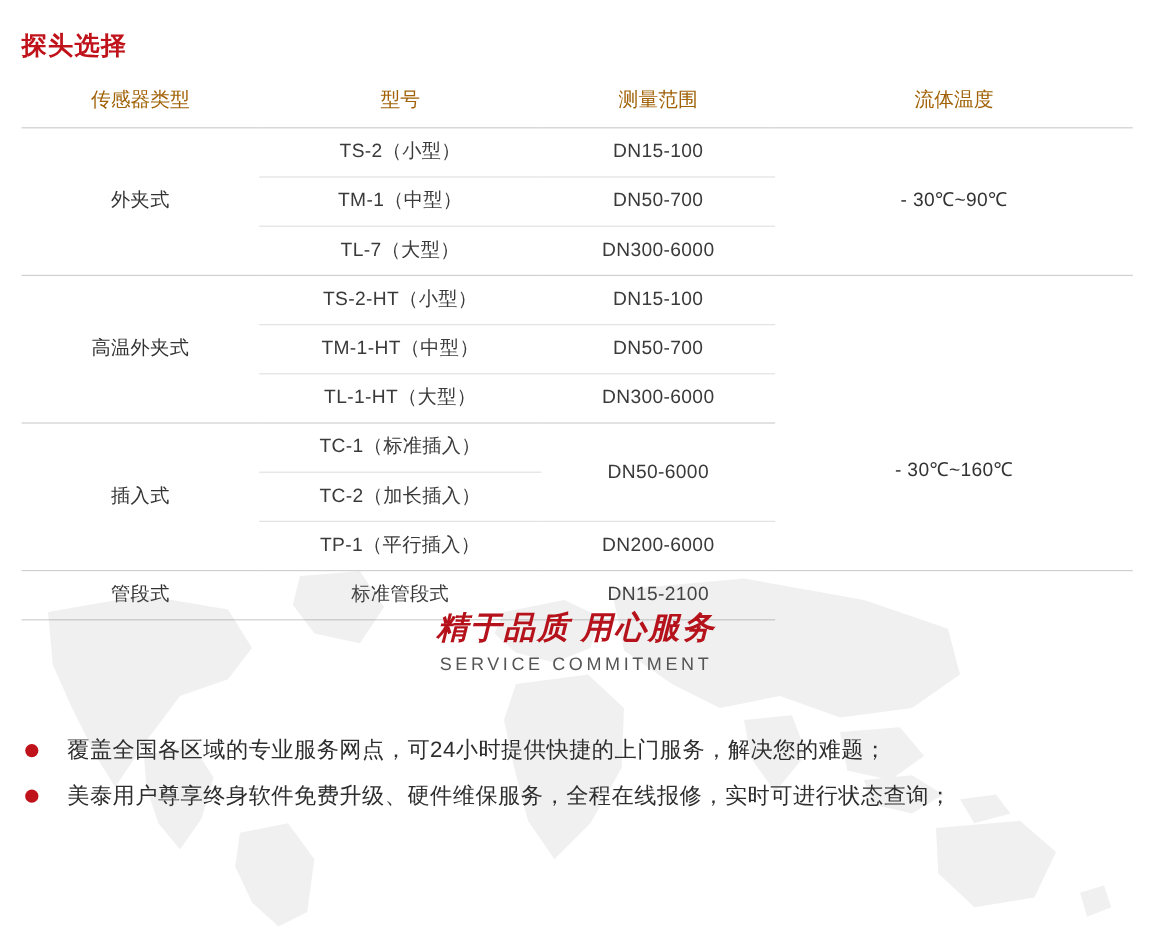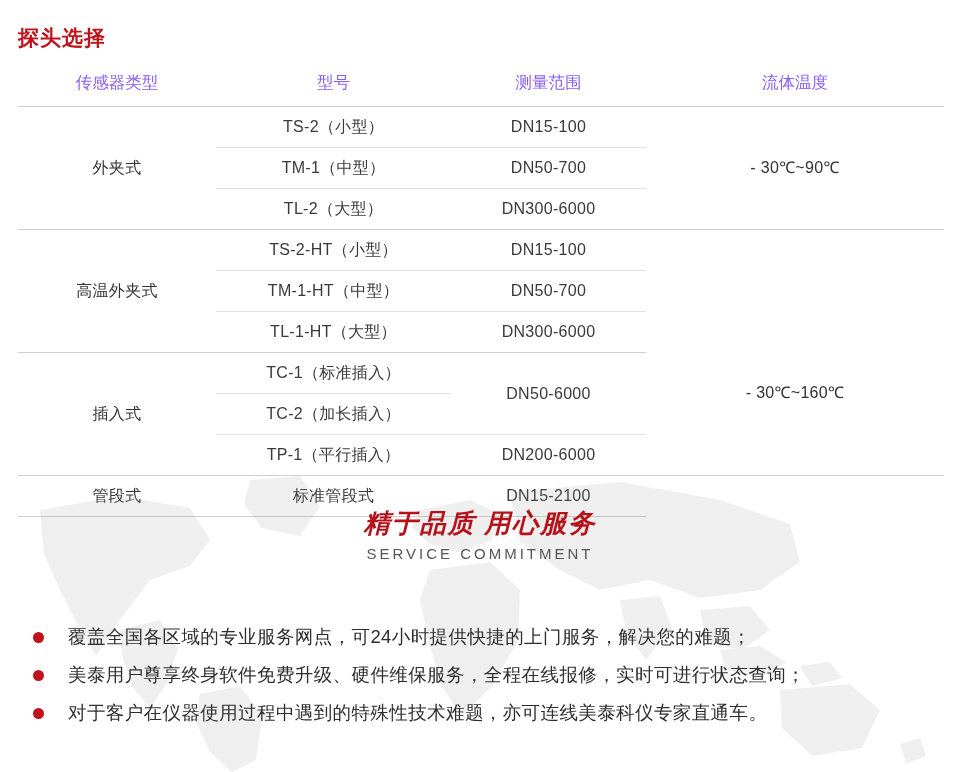--- a/index.html
+++ b/index.html
@@ -38,21 +38,21 @@
     color: #3a3a3a;
   }
   .spec-table col.c1 { width: 198px; }
   .spec-table col.c2 { width: 235px; }
   .spec-table col.c3 { width: 195px; }
   .spec-table col.c4 { width: 298px; }
 
   .spec-table th {
     font-weight: normal;
     font-size: 16.5px;
-    color: #8b5cf6;
+    color: #a16207;
     padding: 8px 0 12px 0;
     text-align: center;
     border-bottom: 1px solid #cfcfcf;
   }
   .spec-table td {
     text-align: center;
     padding: 8px 0;
     border-bottom: 1px solid #e2e2e2;
     vertical-align: middle;
     line-height: 1.5;
@@ -109,21 +109,21 @@
   }
   .map-bg svg { display: block; opacity: 0.13; }
 
   
   .service-list {
     position: absolute;
     left: 18px;
     top: 606px;
     width: 930px;
     list-style: none;
-    margin: 12px;
+    margin: 0;
     padding: 0;
   }
   .service-list li {
     position: relative;
     padding-left: 38px;
     font-size: 18.5px;
     color: #2e2e2e;
     line-height: 38px;
     letter-spacing: 0.4px;
     white-space: nowrap;
@@ -164,21 +164,21 @@
       <td class="group" rowspan="3">外夹式</td>
       <td>TS-2（小型）</td>
       <td>DN15-100</td>
       <td class="group" rowspan="3">- 30℃~90℃</td>
     </tr>
     <tr>
       <td>TM-1（中型）</td>
       <td>DN50-700</td>
     </tr>
     <tr>
-      <td class="heavy">TL-2（大型）</td>
+      <td class="heavy">TL-7（大型）</td>
       <td class="heavy">DN300-6000</td>
     </tr>
 
     <tr>
       <td class="group" rowspan="3">高温外夹式</td>
       <td>TS-2-HT（小型）</td>
       <td>DN15-100</td>
       <td class="nb" rowspan="2"></td>
     </tr>
     <tr>
@@ -249,17 +249,13 @@
 
 <ul class="service-list">
   <li>
     <span class="dot"></span>
     <span>覆盖全国各区域的专业服务网点，可24小时提供快捷的上门服务，解决您的难题；</span>
   </li>
   <li>
     <span class="dot"></span>
     <span>美泰用户尊享终身软件免费升级、硬件维保服务，全程在线报修，实时可进行状态查询；</span>
   </li>
-  <li>
-    <span class="dot"></span>
-    <span>对于客户在仪器使用过程中遇到的特殊性技术难题，亦可连线美泰科仪专家直通车。</span>
-  </li>
 </ul>
 
 </body></html>

